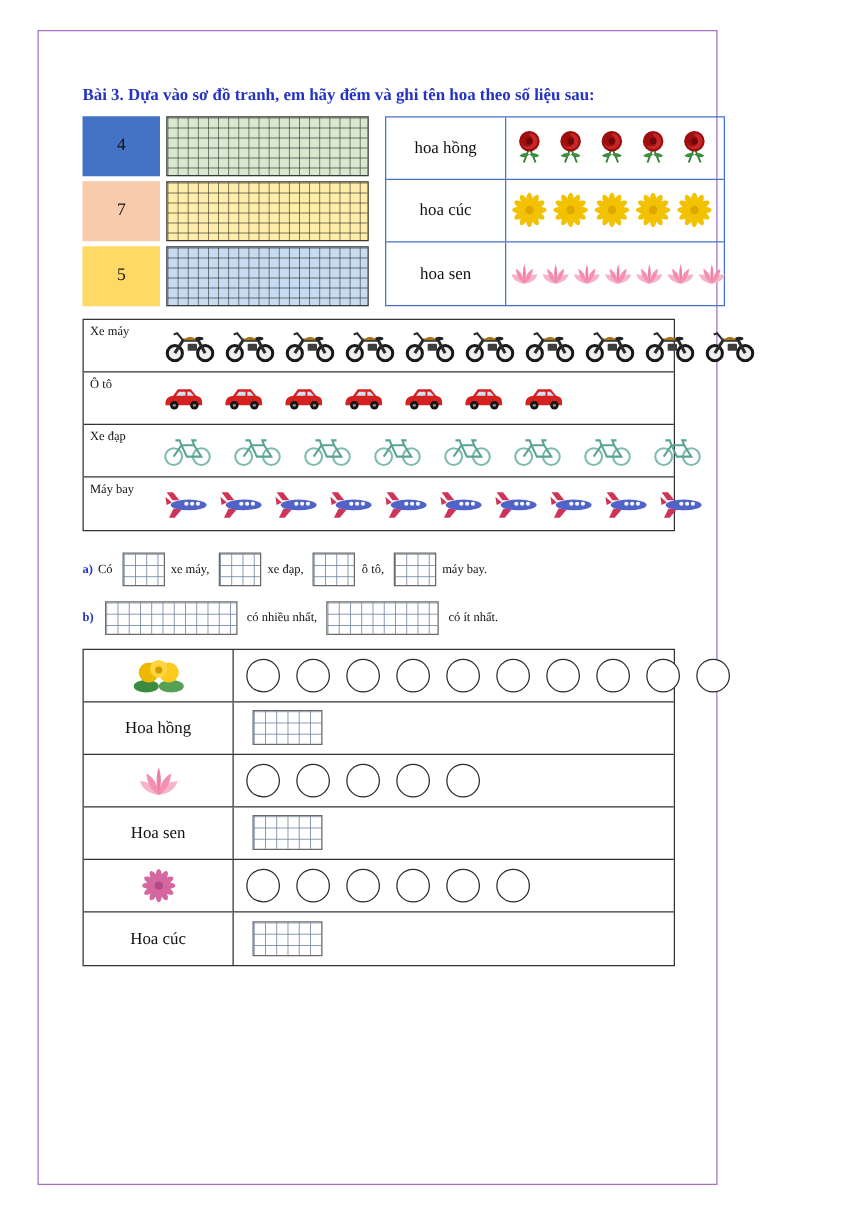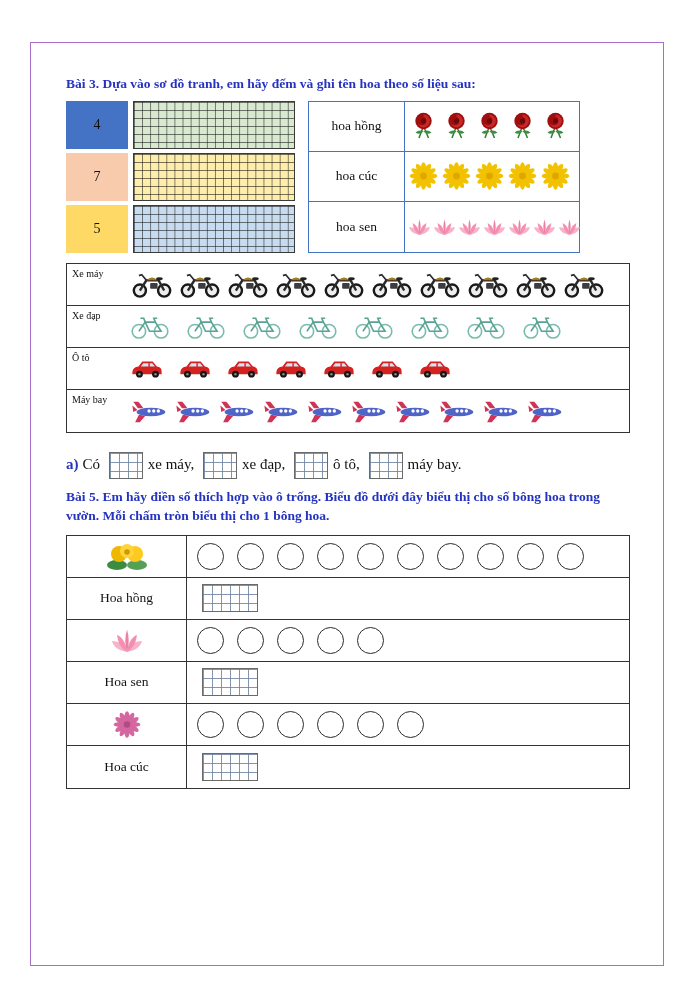--- a/index.html
+++ b/index.html
@@ -1,20 +1,20 @@
 <!DOCTYPE html>
 <html style="--hd: #2433c0; --frame: #a86fc9;"><head>
 <meta charset="utf-8">
 <style>
   *{box-sizing:border-box;margin:0;padding:0}
   html,body{width:694px;height:982px;background:#fff}
   body{font-family:"Liberation Serif","DejaVu Serif",serif;color:#111;position:relative}
   .page{position:absolute;inset:0;background:#fff}
-  .frame{position:absolute;left:30px;top:42px;width:634px;height:924px;
-         border:1.5px solid var(--frame,#a86fc9);padding:32px 33px 0 35px}
+  .frame{position:absolute;left:30px;top:24px;width:544px;height:924px;
+         border:1.5px solid var(--frame,#a86fc9);padding:42px 33px 0 35px}
   .hd{color:var(--hd,#2433c0);font-weight:bold;font-size:13.5px;line-height:1.4;margin:0 0 7px}
   .hd5{margin-top:4px;margin-bottom:9px}
 
   
   .ex3-body{display:flex;gap:13px;margin-bottom:10px}
   .ex3-left{display:flex;flex-direction:column;gap:4px}
   .ex3-lrow{display:flex;gap:5px}
   .numbox{width:62px;height:48px;display:flex;align-items:center;justify-content:center;font-size:14px}
   .biggrid{width:162px;height:48px;border:1px solid #3a3a3a;
     background-image:linear-gradient(to right, rgba(30,30,30,.6) 1px, transparent 1px),
@@ -30,21 +30,21 @@
   .pic{display:inline-block;flex:0 0 auto;vertical-align:middle}
   .pic svg{width:100%;height:100%;display:block}
 
   
   .ex4-table{border:1px solid #333;margin-bottom:16px}
   .ex4-row{display:flex;min-height:42px;border-bottom:1px solid #333;padding:2px 5px;align-items:center}
   .ex4-row:last-child{border-bottom:none}
   .ex4-label{width:58px;align-self:flex-start;padding-top:2px;font-size:10px;flex:0 0 auto}
   .ex4-icons{flex:1;display:flex;align-items:center}
 
-  .ansline{font-size:15px;line-height:30px;margin-bottom:9px}
+  .ansline{font-size:10px;line-height:30px;margin-bottom:9px}
   .marker{color:var(--hd,#2433c0);font-weight:bold;margin-right:4px}
   .ansbox{display:inline-block;border:1px solid #6a6a6a;background-color:#fff;
     background-image:linear-gradient(to right, rgba(110,130,160,.85) 1px, transparent 1px),
                      linear-gradient(to bottom, rgba(110,130,160,.85) 1px, transparent 1px);
     background-size:9px 9px;vertical-align:middle;margin:0 5px}
 
   
   .ex5-table{border:1px solid #333}
   .ex5-row{display:flex;height:42px;border-bottom:1px solid #333}
   .ex5-row:last-child{border-bottom:none}
@@ -412,89 +412,20 @@
                 <path d="M10 22 L17 11 H30 L36 22" fill="none" stroke="#2b2b2b" stroke-width="2.6"></path>
                 <path d="M17 11 Q23 5 29 11 Z" fill="#a8741c"></path>
                 <path d="M17 11 L12 5 L9 6" fill="none" stroke="#2b2b2b" stroke-width="1.8"></path>
                 <ellipse cx="31" cy="9.5" rx="3.5" ry="1.6" fill="#222"></ellipse>
                 <rect x="21" y="14" width="8" height="6" rx="1" fill="#3d3d3d"></rect>
               </svg>
             </span>
           </div>
         </div>
         <div class="ex4-row">
-          <div class="ex4-label">Xe đạp</div>
-          <div class="ex4-icons" style="gap: 16px;">
-            <span class="pic" style="width: 40px; height: 26px;">
-              <svg viewBox="0 0 40 27">
-                <circle cx="8.5" cy="19" r="7" fill="none" stroke="#7cbcae" stroke-width="1.7"></circle>
-                <circle cx="31.5" cy="19" r="7" fill="none" stroke="#7cbcae" stroke-width="1.7"></circle>
-                <path d="M8.5 19 L15 9.5 H25.5 L31.5 19 H19.5 L15 9.5" fill="none" stroke="#5aa392" stroke-width="1.7"></path>
-                <path d="M25.5 9.5 L24 5.5 H27.5 M15 9.5 L13.5 5.5 H10" fill="none" stroke="#5aa392" stroke-width="1.7"></path>
-              </svg>
-            </span>
-            <span class="pic" style="width: 40px; height: 26px;">
-              <svg viewBox="0 0 40 27">
-                <circle cx="8.5" cy="19" r="7" fill="none" stroke="#7cbcae" stroke-width="1.7"></circle>
-                <circle cx="31.5" cy="19" r="7" fill="none" stroke="#7cbcae" stroke-width="1.7"></circle>
-                <path d="M8.5 19 L15 9.5 H25.5 L31.5 19 H19.5 L15 9.5" fill="none" stroke="#5aa392" stroke-width="1.7"></path>
-                <path d="M25.5 9.5 L24 5.5 H27.5 M15 9.5 L13.5 5.5 H10" fill="none" stroke="#5aa392" stroke-width="1.7"></path>
-              </svg>
-            </span>
-            <span class="pic" style="width: 40px; height: 26px;">
-              <svg viewBox="0 0 40 27">
-                <circle cx="8.5" cy="19" r="7" fill="none" stroke="#7cbcae" stroke-width="1.7"></circle>
-                <circle cx="31.5" cy="19" r="7" fill="none" stroke="#7cbcae" stroke-width="1.7"></circle>
-                <path d="M8.5 19 L15 9.5 H25.5 L31.5 19 H19.5 L15 9.5" fill="none" stroke="#5aa392" stroke-width="1.7"></path>
-                <path d="M25.5 9.5 L24 5.5 H27.5 M15 9.5 L13.5 5.5 H10" fill="none" stroke="#5aa392" stroke-width="1.7"></path>
-              </svg>
-            </span>
-            <span class="pic" style="width: 40px; height: 26px;">
-              <svg viewBox="0 0 40 27">
-                <circle cx="8.5" cy="19" r="7" fill="none" stroke="#7cbcae" stroke-width="1.7"></circle>
-                <circle cx="31.5" cy="19" r="7" fill="none" stroke="#7cbcae" stroke-width="1.7"></circle>
-                <path d="M8.5 19 L15 9.5 H25.5 L31.5 19 H19.5 L15 9.5" fill="none" stroke="#5aa392" stroke-width="1.7"></path>
-                <path d="M25.5 9.5 L24 5.5 H27.5 M15 9.5 L13.5 5.5 H10" fill="none" stroke="#5aa392" stroke-width="1.7"></path>
-              </svg>
-            </span>
-            <span class="pic" style="width: 40px; height: 26px;">
-              <svg viewBox="0 0 40 27">
-                <circle cx="8.5" cy="19" r="7" fill="none" stroke="#7cbcae" stroke-width="1.7"></circle>
-                <circle cx="31.5" cy="19" r="7" fill="none" stroke="#7cbcae" stroke-width="1.7"></circle>
-                <path d="M8.5 19 L15 9.5 H25.5 L31.5 19 H19.5 L15 9.5" fill="none" stroke="#5aa392" stroke-width="1.7"></path>
-                <path d="M25.5 9.5 L24 5.5 H27.5 M15 9.5 L13.5 5.5 H10" fill="none" stroke="#5aa392" stroke-width="1.7"></path>
-              </svg>
-            </span>
-            <span class="pic" style="width: 40px; height: 26px;">
-              <svg viewBox="0 0 40 27">
-                <circle cx="8.5" cy="19" r="7" fill="none" stroke="#7cbcae" stroke-width="1.7"></circle>
-                <circle cx="31.5" cy="19" r="7" fill="none" stroke="#7cbcae" stroke-width="1.7"></circle>
-                <path d="M8.5 19 L15 9.5 H25.5 L31.5 19 H19.5 L15 9.5" fill="none" stroke="#5aa392" stroke-width="1.7"></path>
-                <path d="M25.5 9.5 L24 5.5 H27.5 M15 9.5 L13.5 5.5 H10" fill="none" stroke="#5aa392" stroke-width="1.7"></path>
-              </svg>
-            </span>
-            <span class="pic" style="width: 40px; height: 26px;">
-              <svg viewBox="0 0 40 27">
-                <circle cx="8.5" cy="19" r="7" fill="none" stroke="#7cbcae" stroke-width="1.7"></circle>
-                <circle cx="31.5" cy="19" r="7" fill="none" stroke="#7cbcae" stroke-width="1.7"></circle>
-                <path d="M8.5 19 L15 9.5 H25.5 L31.5 19 H19.5 L15 9.5" fill="none" stroke="#5aa392" stroke-width="1.7"></path>
-                <path d="M25.5 9.5 L24 5.5 H27.5 M15 9.5 L13.5 5.5 H10" fill="none" stroke="#5aa392" stroke-width="1.7"></path>
-              </svg>
-            </span>
-            <span class="pic" style="width: 40px; height: 26px;">
-              <svg viewBox="0 0 40 27">
-                <circle cx="8.5" cy="19" r="7" fill="none" stroke="#7cbcae" stroke-width="1.7"></circle>
-                <circle cx="31.5" cy="19" r="7" fill="none" stroke="#7cbcae" stroke-width="1.7"></circle>
-                <path d="M8.5 19 L15 9.5 H25.5 L31.5 19 H19.5 L15 9.5" fill="none" stroke="#5aa392" stroke-width="1.7"></path>
-                <path d="M25.5 9.5 L24 5.5 H27.5 M15 9.5 L13.5 5.5 H10" fill="none" stroke="#5aa392" stroke-width="1.7"></path>
-              </svg>
-            </span>
-          </div>
-        </div>
-        <div class="ex4-row">
           <div class="ex4-label">Ô tô</div>
           <div class="ex4-icons" style="gap: 14px;">
             <span class="pic" style="width: 34px; height: 21px;">
               <svg viewBox="0 0 36 22">
                 <path d="M2.5 15 Q3 9.5 9 9 L13 3.5 H24 L28.5 9 Q33.5 9.5 33.5 14.5 V17 H2.5 Z" fill="#d62121"></path>
                 <path d="M14 5.5 H19.5 V9 H11.5 Z" fill="#cfe3f2"></path>
                 <path d="M21 5.5 H23.5 L26.5 9 H21 Z" fill="#cfe3f2"></path>
                 <circle cx="10" cy="17" r="3.6" fill="#141414"></circle>
                 <circle cx="27" cy="17" r="3.6" fill="#141414"></circle>
                 <circle cx="10" cy="17" r="1.3" fill="#8a8a8a"></circle>
@@ -563,20 +494,89 @@
                 <path d="M21 5.5 H23.5 L26.5 9 H21 Z" fill="#cfe3f2"></path>
                 <circle cx="10" cy="17" r="3.6" fill="#141414"></circle>
                 <circle cx="27" cy="17" r="3.6" fill="#141414"></circle>
                 <circle cx="10" cy="17" r="1.3" fill="#8a8a8a"></circle>
                 <circle cx="27" cy="17" r="1.3" fill="#8a8a8a"></circle>
               </svg>
             </span>
           </div>
         </div>
         <div class="ex4-row">
+          <div class="ex4-label">Xe đạp</div>
+          <div class="ex4-icons" style="gap: 16px;">
+            <span class="pic" style="width: 40px; height: 26px;">
+              <svg viewBox="0 0 40 27">
+                <circle cx="8.5" cy="19" r="7" fill="none" stroke="#7cbcae" stroke-width="1.7"></circle>
+                <circle cx="31.5" cy="19" r="7" fill="none" stroke="#7cbcae" stroke-width="1.7"></circle>
+                <path d="M8.5 19 L15 9.5 H25.5 L31.5 19 H19.5 L15 9.5" fill="none" stroke="#5aa392" stroke-width="1.7"></path>
+                <path d="M25.5 9.5 L24 5.5 H27.5 M15 9.5 L13.5 5.5 H10" fill="none" stroke="#5aa392" stroke-width="1.7"></path>
+              </svg>
+            </span>
+            <span class="pic" style="width: 40px; height: 26px;">
+              <svg viewBox="0 0 40 27">
+                <circle cx="8.5" cy="19" r="7" fill="none" stroke="#7cbcae" stroke-width="1.7"></circle>
+                <circle cx="31.5" cy="19" r="7" fill="none" stroke="#7cbcae" stroke-width="1.7"></circle>
+                <path d="M8.5 19 L15 9.5 H25.5 L31.5 19 H19.5 L15 9.5" fill="none" stroke="#5aa392" stroke-width="1.7"></path>
+                <path d="M25.5 9.5 L24 5.5 H27.5 M15 9.5 L13.5 5.5 H10" fill="none" stroke="#5aa392" stroke-width="1.7"></path>
+              </svg>
+            </span>
+            <span class="pic" style="width: 40px; height: 26px;">
+              <svg viewBox="0 0 40 27">
+                <circle cx="8.5" cy="19" r="7" fill="none" stroke="#7cbcae" stroke-width="1.7"></circle>
+                <circle cx="31.5" cy="19" r="7" fill="none" stroke="#7cbcae" stroke-width="1.7"></circle>
+                <path d="M8.5 19 L15 9.5 H25.5 L31.5 19 H19.5 L15 9.5" fill="none" stroke="#5aa392" stroke-width="1.7"></path>
+                <path d="M25.5 9.5 L24 5.5 H27.5 M15 9.5 L13.5 5.5 H10" fill="none" stroke="#5aa392" stroke-width="1.7"></path>
+              </svg>
+            </span>
+            <span class="pic" style="width: 40px; height: 26px;">
+              <svg viewBox="0 0 40 27">
+                <circle cx="8.5" cy="19" r="7" fill="none" stroke="#7cbcae" stroke-width="1.7"></circle>
+                <circle cx="31.5" cy="19" r="7" fill="none" stroke="#7cbcae" stroke-width="1.7"></circle>
+                <path d="M8.5 19 L15 9.5 H25.5 L31.5 19 H19.5 L15 9.5" fill="none" stroke="#5aa392" stroke-width="1.7"></path>
+                <path d="M25.5 9.5 L24 5.5 H27.5 M15 9.5 L13.5 5.5 H10" fill="none" stroke="#5aa392" stroke-width="1.7"></path>
+              </svg>
+            </span>
+            <span class="pic" style="width: 40px; height: 26px;">
+              <svg viewBox="0 0 40 27">
+                <circle cx="8.5" cy="19" r="7" fill="none" stroke="#7cbcae" stroke-width="1.7"></circle>
+                <circle cx="31.5" cy="19" r="7" fill="none" stroke="#7cbcae" stroke-width="1.7"></circle>
+                <path d="M8.5 19 L15 9.5 H25.5 L31.5 19 H19.5 L15 9.5" fill="none" stroke="#5aa392" stroke-width="1.7"></path>
+                <path d="M25.5 9.5 L24 5.5 H27.5 M15 9.5 L13.5 5.5 H10" fill="none" stroke="#5aa392" stroke-width="1.7"></path>
+              </svg>
+            </span>
+            <span class="pic" style="width: 40px; height: 26px;">
+              <svg viewBox="0 0 40 27">
+                <circle cx="8.5" cy="19" r="7" fill="none" stroke="#7cbcae" stroke-width="1.7"></circle>
+                <circle cx="31.5" cy="19" r="7" fill="none" stroke="#7cbcae" stroke-width="1.7"></circle>
+                <path d="M8.5 19 L15 9.5 H25.5 L31.5 19 H19.5 L15 9.5" fill="none" stroke="#5aa392" stroke-width="1.7"></path>
+                <path d="M25.5 9.5 L24 5.5 H27.5 M15 9.5 L13.5 5.5 H10" fill="none" stroke="#5aa392" stroke-width="1.7"></path>
+              </svg>
+            </span>
+            <span class="pic" style="width: 40px; height: 26px;">
+              <svg viewBox="0 0 40 27">
+                <circle cx="8.5" cy="19" r="7" fill="none" stroke="#7cbcae" stroke-width="1.7"></circle>
+                <circle cx="31.5" cy="19" r="7" fill="none" stroke="#7cbcae" stroke-width="1.7"></circle>
+                <path d="M8.5 19 L15 9.5 H25.5 L31.5 19 H19.5 L15 9.5" fill="none" stroke="#5aa392" stroke-width="1.7"></path>
+                <path d="M25.5 9.5 L24 5.5 H27.5 M15 9.5 L13.5 5.5 H10" fill="none" stroke="#5aa392" stroke-width="1.7"></path>
+              </svg>
+            </span>
+            <span class="pic" style="width: 40px; height: 26px;">
+              <svg viewBox="0 0 40 27">
+                <circle cx="8.5" cy="19" r="7" fill="none" stroke="#7cbcae" stroke-width="1.7"></circle>
+                <circle cx="31.5" cy="19" r="7" fill="none" stroke="#7cbcae" stroke-width="1.7"></circle>
+                <path d="M8.5 19 L15 9.5 H25.5 L31.5 19 H19.5 L15 9.5" fill="none" stroke="#5aa392" stroke-width="1.7"></path>
+                <path d="M25.5 9.5 L24 5.5 H27.5 M15 9.5 L13.5 5.5 H10" fill="none" stroke="#5aa392" stroke-width="1.7"></path>
+              </svg>
+            </span>
+          </div>
+        </div>
+        <div class="ex4-row">
           <div class="ex4-label">Máy bay</div>
           <div class="ex4-icons" style="gap: 4px;">
             <span class="pic" style="width: 40px; height: 26px;">
               <svg viewBox="0 0 42 28">
                 <path d="M8 11 L3 4 H8.5 L14 11 Z" fill="#cf3358"></path>
                 <path d="M9 18 L5 26 H10 L16 19 Z" fill="#cf3358"></path>
                 <path d="M7.5 13 L2 8 L3 15 Z" fill="#cf3358"></path>
                 <ellipse cx="22" cy="15" rx="15.5" ry="4.6" fill="#4f63c8"></ellipse>
                 <circle cx="30" cy="14" r="1.8" fill="#fff"></circle>
                 <circle cx="25" cy="14" r="1.8" fill="#fff"></circle>
@@ -679,22 +679,22 @@
                 <ellipse cx="22" cy="15" rx="15.5" ry="4.6" fill="#4f63c8"></ellipse>
                 <circle cx="30" cy="14" r="1.8" fill="#fff"></circle>
                 <circle cx="25" cy="14" r="1.8" fill="#fff"></circle>
                 <circle cx="20" cy="14" r="1.8" fill="#fff"></circle>
               </svg>
             </span>
           </div>
         </div>
       </div>
     <div class="ansline"><span class="marker">a)</span><span>Có </span><span class="ansbox" style="width: 34px; height: 27px;"></span><span>xe máy, </span><span class="ansbox" style="width: 34px; height: 27px;"></span><span>xe đạp, </span><span class="ansbox" style="width: 34px; height: 27px;"></span><span>ô tô, </span><span class="ansbox" style="width: 34px; height: 27px;"></span><span>máy bay. </span></div>
-
-    <div class="hd hd5">Bài 5. Em hãy điền số thích hợp vào ô trống. Biểu đồ dưới đây biểu thị cho số bông hoa trong vườn. Mỗi chấm tròn biểu thị cho 1 bông hoa.</div>
+    <div class="ansline"><span class="marker">b)</span><span class="ansbox" style="width: 106px; height: 27px;"></span><span> có nhiều nhất, </span><span class="ansbox" style="width: 90px; height: 27px;"></span><span> có ít nhất.</span></div>
+
     <div class="ex5-table">
         <div class="ex5-row">
           <div class="ex5-left">
             <span class="pic" style="width: 42px; height: 30px;">
               <svg viewBox="0 0 42 30">
                 <ellipse cx="11" cy="24" rx="10" ry="5" fill="#3c8c3f"></ellipse>
                 <ellipse cx="31" cy="24" rx="10" ry="5" fill="#55a055"></ellipse>
                 <circle cx="13" cy="13" r="8" fill="#eeb800"></circle>
                 <circle cx="29" cy="13" r="8" fill="#ffca1f"></circle>
                 <circle cx="21" cy="10" r="7" fill="#ffd43d"></circle>

